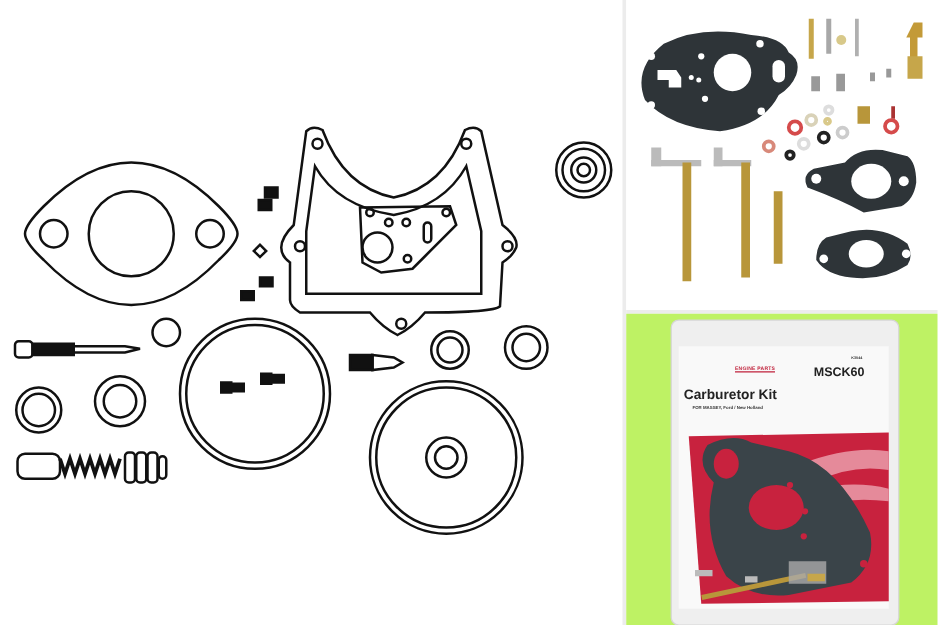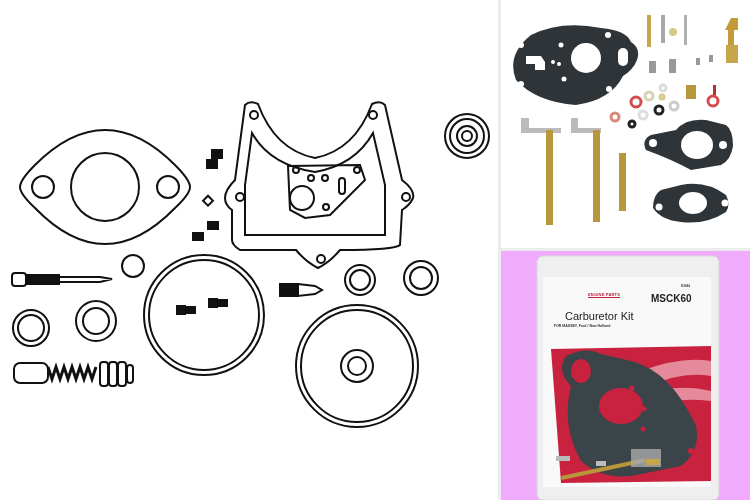--- a/index.html
+++ b/index.html
@@ -2,26 +2,26 @@
 <html><head>
 <meta charset="utf-8">
 <style>
   html,body{margin:0;padding:0;}
   body{width:750px;height:500px;background:#ffffff;position:relative;overflow:hidden;font-family:"Liberation Sans",sans-serif;}
   .panel{position:absolute;overflow:hidden;background:#fff;}
   #left{left:0;top:0;width:498px;height:500px;}
   #vdiv{position:absolute;left:498px;top:0;width:3px;height:500px;background:#ececec;}
   #hdiv{position:absolute;left:501px;top:248px;width:249px;height:3px;background:#ececec;}
   #tr{left:501px;top:0;width:249px;height:248px;}
-  #br{left:501px;top:251px;width:249px;height:249px;background:#f0abfc;}
+  #br{left:501px;top:251px;width:249px;height:249px;background:#bef264;}
   svg{display:block;}
   .pkg-brand{position:absolute;left:87px;top:41px;font-size:4px;color:#c0213b;font-weight:bold;letter-spacing:.2px;border-bottom:1px solid #c0213b;}
   .pkg-code-small{position:absolute;left:180px;top:33px;font-size:3px;color:#333;font-weight:bold;}
   .pkg-code{position:absolute;left:150px;top:42px;font-size:10px;color:#222;font-weight:bold;}
-  .pkg-title{position:absolute;left:64px;top:59px;font-size:11px;color:#222;font-weight:normal;}
+  .pkg-title{position:absolute;left:46px;top:59px;font-size:11px;color:#222;font-weight:bold;}
   .pkg-sub{position:absolute;left:53px;top:73px;font-size:3.5px;color:#333;font-weight:bold;}
 </style>
 </head>
 <body>
 
 <div class="panel" id="left">
   <svg width="498" height="500" viewBox="0 0 498 500" fill="none" stroke="#111" stroke-width="2">
 
     <g>
       <path d="M105 130 Q140 130 175 165 Q190 180 190 187 Q190 194 175 208 Q140 244 105 244 Q70 244 35 208 Q20 194 20 187 Q20 180 35 165 Q70 130 105 130 Z"></path>

